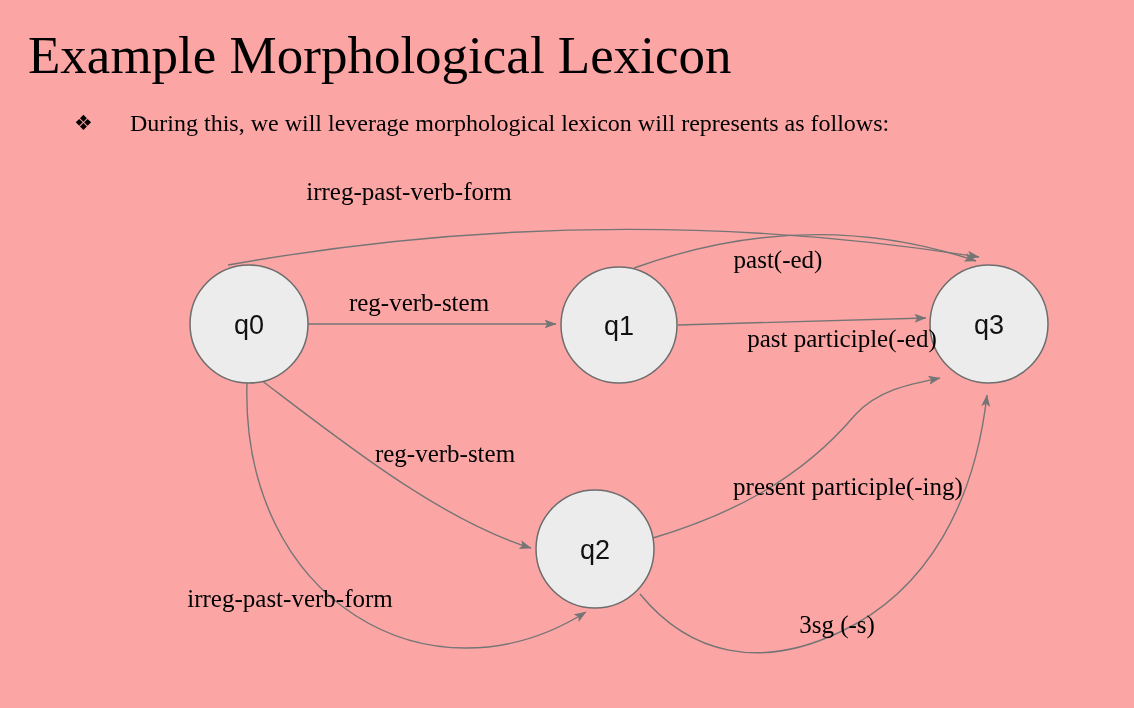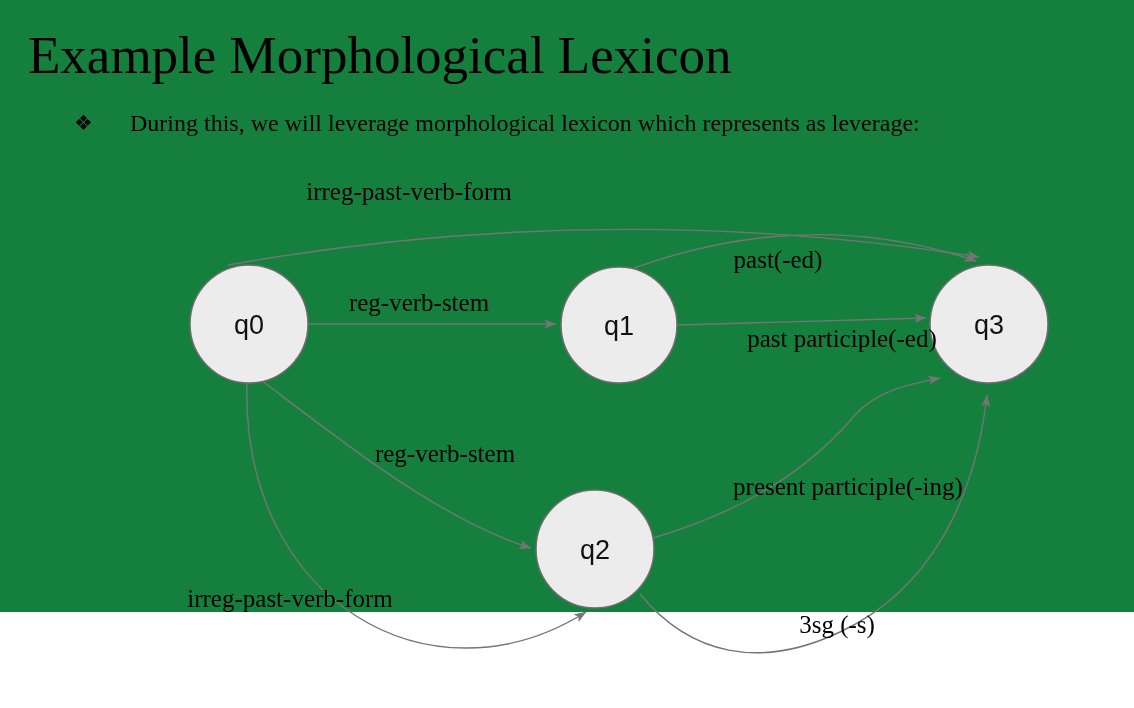--- a/index.html
+++ b/index.html
@@ -7,22 +7,22 @@
     padding: 0;
     width: 1134px;
     height: 708px;
     background: #ffffff;
     overflow: hidden;
     font-family: "Liberation Serif", "DejaVu Serif", serif;
   }
   .slide {
     position: relative;
     width: 1134px;
-    height: 612px;
-    background: #15803d;
+    height: 708px;
+    background: #fca5a5;
   }
   .slide-title {
     position: absolute;
     left: 28px;
     top: 26px;
     font-size: 53px;
     line-height: 1.1;
     color: #000000;
     white-space: nowrap;
     letter-spacing: 0px;
@@ -79,21 +79,21 @@
   }
 </style>
 </head>
 <body>
 
 <div class="slide">
   <div class="slide-title">Example Morphological Lexicon</div>
 
   <div class="bullet-row">
     <span class="bullet-marker">❖</span>
-    <span class="bullet-text">During this, we will leverage morphological lexicon which represents as leverage:</span>
+    <span class="bullet-text">During this, we will leverage morphological lexicon will represents as follows:</span>
   </div>
 
   <svg class="fsa" viewBox="0 0 1134 708" xmlns="http://www.w3.org/2000/svg">
     <defs>
       <marker id="arrow" markerUnits="userSpaceOnUse" markerWidth="14" markerHeight="11" refX="11.5" refY="4.5" orient="auto">
         <path d="M 0 0 L 12 4.5 L 0 9 L 2.6 4.5 Z" fill="#757575"></path>
       </marker>
     </defs>
     <g id="edge-layer">
         <path class="edge-path" d="M 308 324 L 556 324" marker-end="url(#arrow)"></path>

